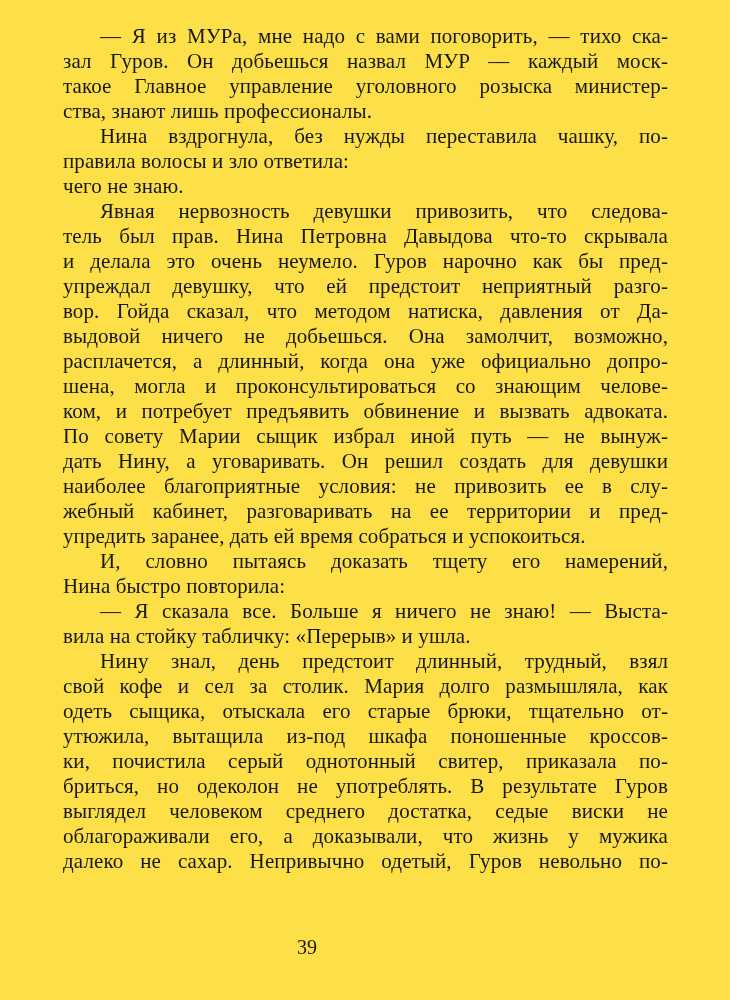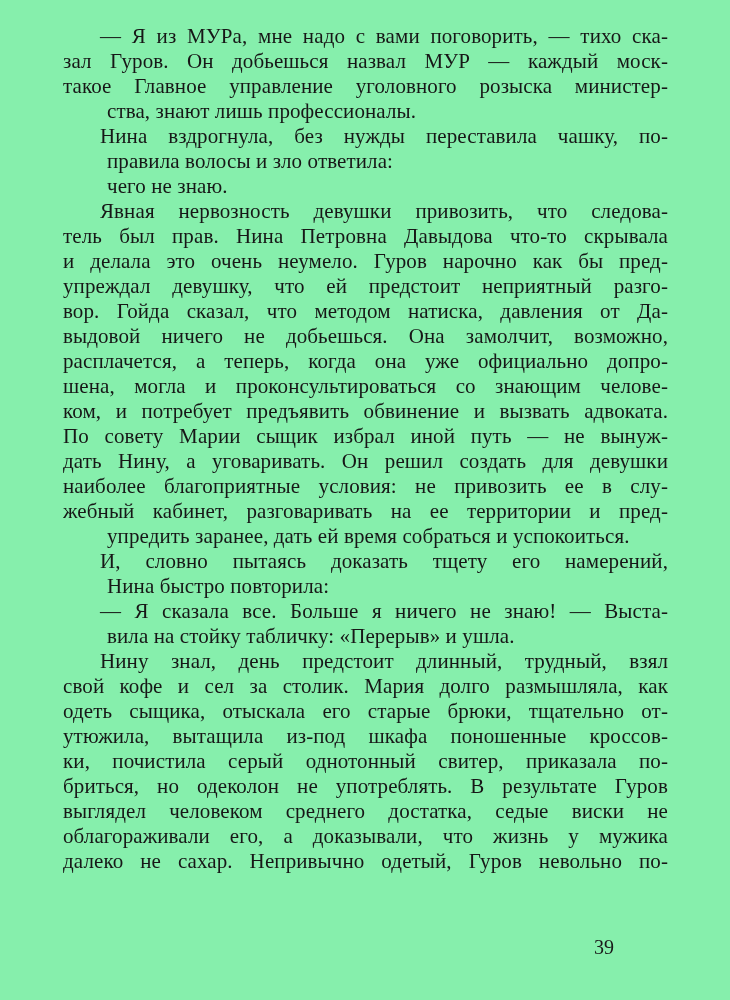--- a/index.html
+++ b/index.html
@@ -1,20 +1,20 @@
 <!DOCTYPE html>
 <html><head>
 <meta charset="utf-8">
 <style>
   html, body { margin: 0; padding: 0; }
   .page {
     position: relative;
     width: 730px;
     height: 1000px;
-    background: #86efac;
+    background: #fde047;
     font-family: "Liberation Serif", "DejaVu Serif", serif;
     color: #171717;
     overflow: hidden;
   }
   .text-block {
     position: absolute;
     left: 63px;
     top: 24px;
     width: 605px;
   }
@@ -26,27 +26,27 @@
     line-height: 25px;
     height: 25px;
     overflow: hidden;
     text-align: justify;
     text-align-last: justify;
     -moz-text-align-last: justify;
     white-space: normal;
     letter-spacing: 0.1px;
   }
   .line.first { padding-left: 37px; }
-  .line.end { text-align-last: left; margin-left: 44px; -moz-text-align-last: left; }
+  .line.end { text-align-last: left; -moz-text-align-last: left; }
   .page-number {
     position: absolute;
     left: 0;
     top: 936px;
     width: 614px;
-    text-align: right;
+    text-align: center;
     font-size: 20px;
     color: #1a1a1a;
   }
 </style>
 </head>
 <body>
 
 <div class="page">
   <div class="text-block" id="text-block">
       <div class="paragraph">
@@ -62,21 +62,21 @@
       <div class="paragraph">
         <div class="line end">чего не знаю.</div>
       </div>
       <div class="paragraph">
         <div class="line first">Явная нервозность девушки привозить, что следова-</div>
         <div class="line">тель был прав. Нина Петровна Давыдова что-то скрывала</div>
         <div class="line">и делала это очень неумело. Гуров нарочно как бы пред-</div>
         <div class="line">упреждал девушку, что ей предстоит неприятный разго-</div>
         <div class="line">вор. Гойда сказал, что методом натиска, давления от Да-</div>
         <div class="line">выдовой ничего не добьешься. Она замолчит, возможно,</div>
-        <div class="line">расплачется, а теперь, когда она уже официально допро-</div>
+        <div class="line">расплачется, а длинный, когда она уже официально допро-</div>
         <div class="line">шена, могла и проконсультироваться со знающим челове-</div>
         <div class="line">ком, и потребует предъявить обвинение и вызвать адвоката.</div>
         <div class="line">По совету Марии сыщик избрал иной путь — не вынуж-</div>
         <div class="line">дать Нину, а уговаривать. Он решил создать для девушки</div>
         <div class="line">наиболее благоприятные условия: не привозить ее в слу-</div>
         <div class="line">жебный кабинет, разговаривать на ее территории и пред-</div>
         <div class="line end">упредить заранее, дать ей время собраться и успокоиться.</div>
       </div>
       <div class="paragraph">
         <div class="line first">И, словно пытаясь доказать тщету его намерений,</div>

